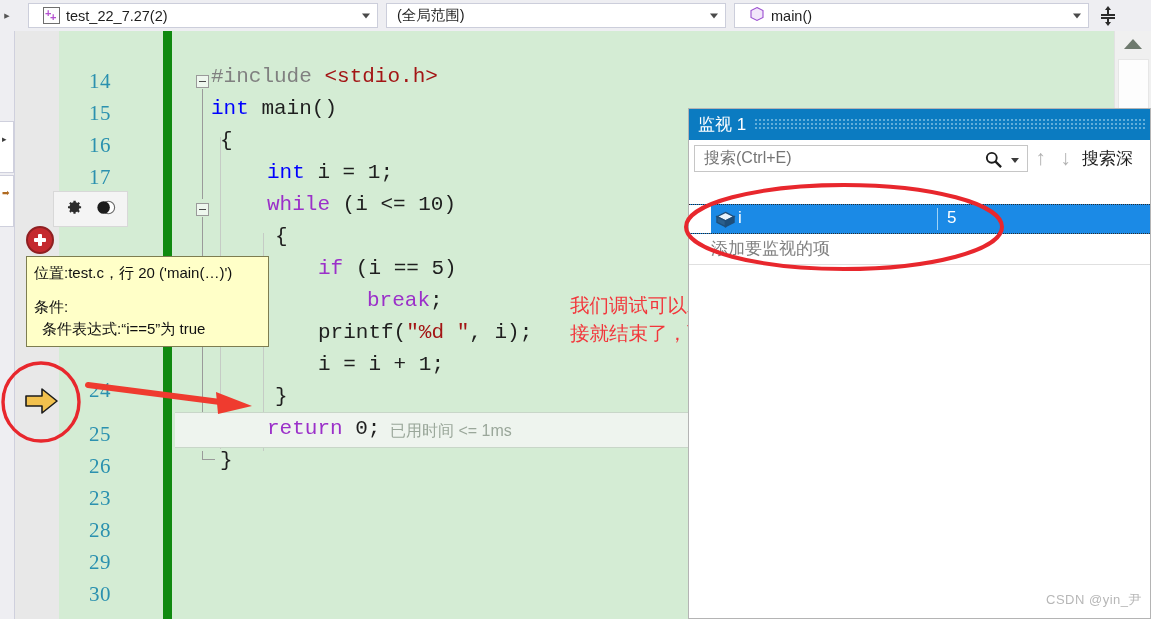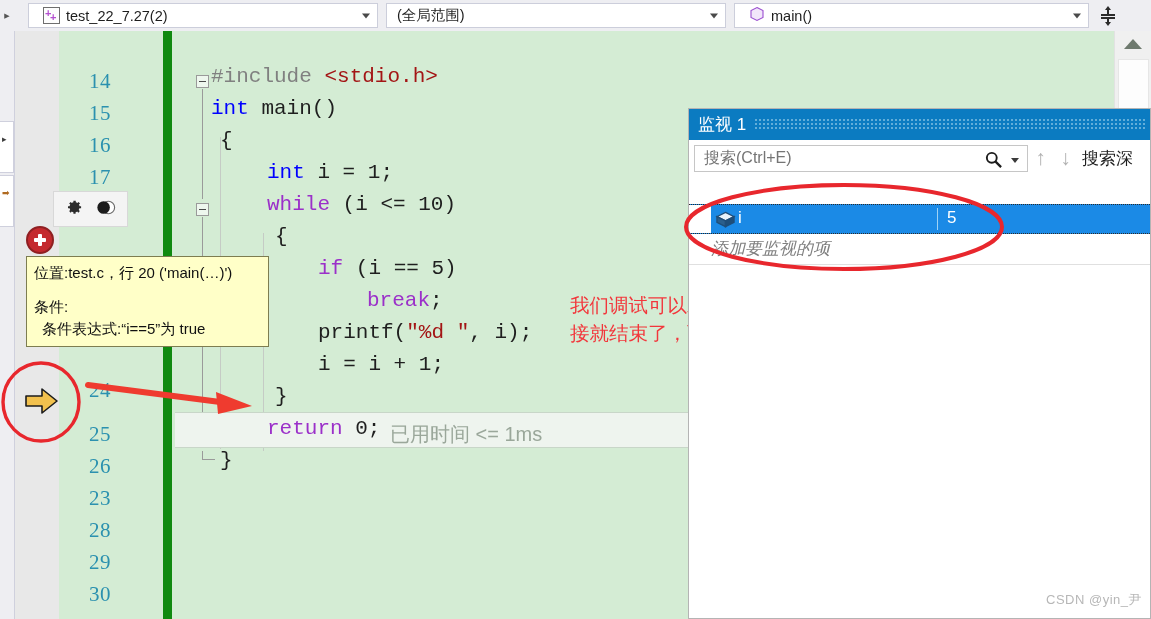--- a/index.html
+++ b/index.html
@@ -100,21 +100,21 @@
   }
   .foldline{position:absolute;width:1px;background:#9a9a9a;}
   .foldcorner{position:absolute;border-left:1px solid #9a9a9a;border-bottom:1px solid #9a9a9a;}
 
   
   .curline{
     position:absolute;left:160px;width:530px;height:34px;background:#eef4ee;
     border-top:1px solid #c8d6c8;border-bottom:1px solid #c8d6c8;
   }
   .elapsed{
-    position:absolute;white-space:nowrap;font-size:20px;color:#9aa79a;
+    position:absolute;white-space:nowrap;font-size:16px;color:#9aa79a;
     font-family:"Liberation Sans","DejaVu Sans",sans-serif;
   }
 
   
   .bp-cond{
     position:absolute;width:28px;height:28px;border-radius:50%;
     background:#c4292e;border:2px solid #8f1f22;box-sizing:border-box;
     display:flex;align-items:center;justify-content:center;
   }
   .bp-cond:before{
@@ -212,21 +212,21 @@
   .wr-icon{position:absolute;left:26px;top:5px;}
   .wr-name{position:absolute;left:49px;top:3px;font-size:17px;color:#ffffff;}
   .wr-sep{position:absolute;left:248px;top:3px;width:1px;height:22px;background:#9fd2f5;}
   .wr-val{position:absolute;left:258px;top:3px;font-size:17px;color:#ffffff;}
 
   .watch-add{
     position:absolute;left:0;top:125px;width:100%;height:30px;background:#ffffff;
     border-bottom:1px solid #e0e0e0;
   }
   .wa-txt{
-    position:absolute;left:22px;top:3px;font-size:17px;color:#808080;font-style:italic;
+    position:absolute;left:22px;top:3px;font-size:17px;color:#808080;
   }
 
   .watermark{
     position:absolute;right:8px;bottom:9px;font-size:13px;color:#b7b7b7;
     letter-spacing:.5px;
   }
 
   
   .overlay{position:absolute;left:0;top:0;width:1151px;height:619px;pointer-events:none;}
 </style>

